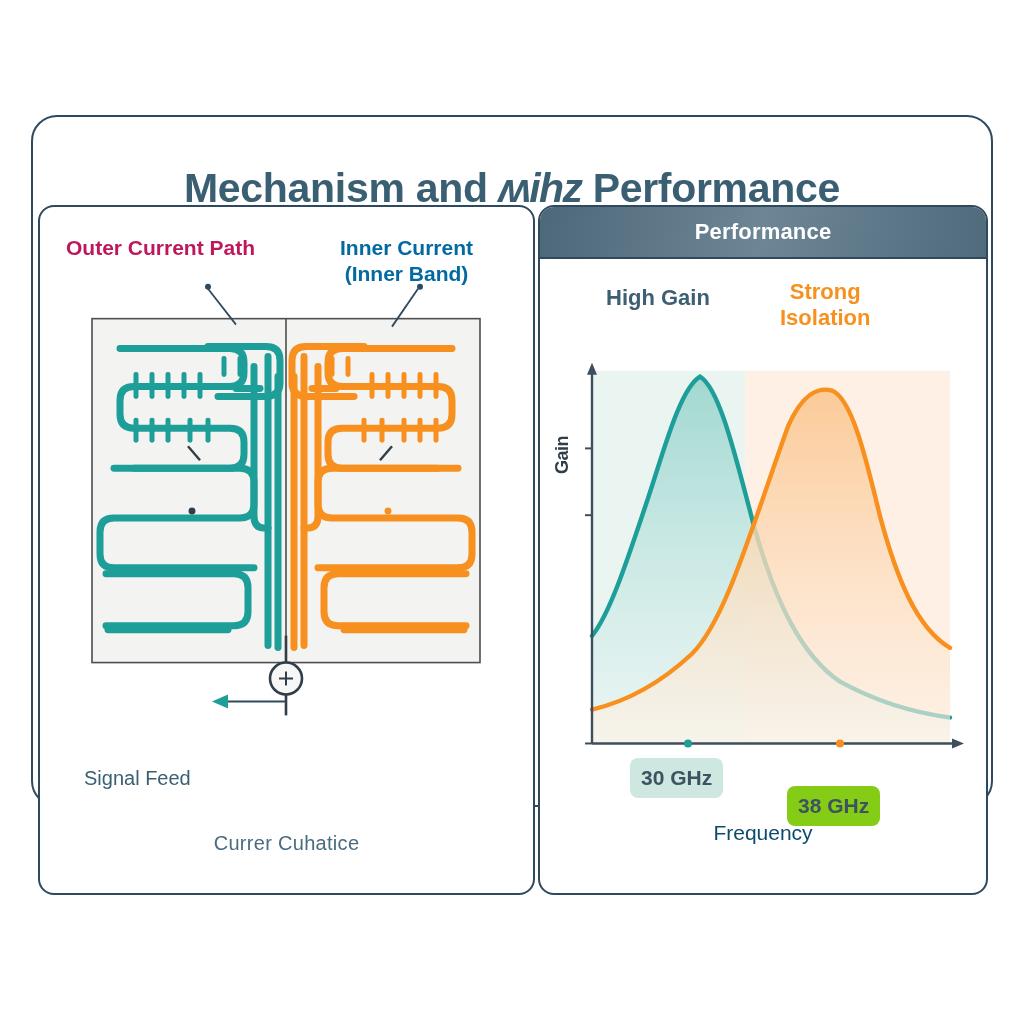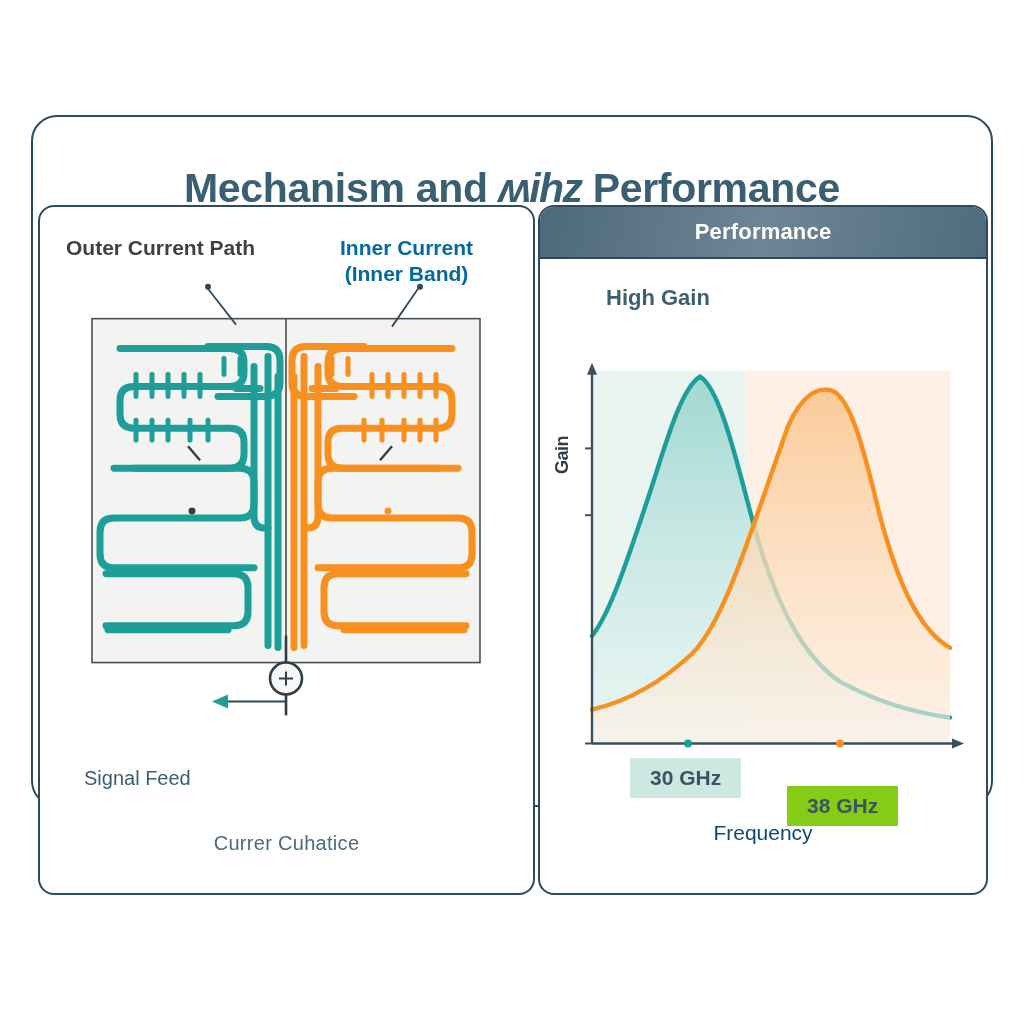--- a/index.html
+++ b/index.html
@@ -100,21 +100,21 @@
     position: absolute;
     font-size: 21px;
     font-weight: bold;
     line-height: 1.26;
     text-align: center;
     white-space: nowrap;
   }
   #legend-outer {
     left: 26px;
     top: 28px;
-    color: #404040;
+    color: #be185d;
   }
   #legend-inner {
     left: 300px;
     top: 28px;
     color: #0369a1;
   }
 
   
   #antenna-svg {
     position: absolute;
@@ -168,28 +168,28 @@
     position: absolute;
     left: 0;
     top: 0;
     width: 100%;
     height: 100%;
   }
 
   .axis-chip {
     position: absolute;
     height: 40px;
-    border-radius: 0;
+    border-radius: 8px;
     display: flex;
     align-items: center;
     justify-content: center;
     font-size: 21px;
     font-weight: bold;
     color: #3d5361;
-    padding: 0 20px;
+    padding: 0 11px;
     box-sizing: border-box;
   }
   #chip-low {
     left: 90px;
     top: 499px;
     background: #cfe7e1;
   }
   #chip-high {
     left: 247px;
     top: 527px;
@@ -324,20 +324,24 @@
   <section class="panel" id="panel-performance">
 
     <div class="panel-header" id="header-performance">
       <span>Performance</span>
     </div>
 
     <div class="panel-body">
 
       <div class="chart-callout" id="callout-gain">High Gain</div>
 
+      <div class="chart-callout" id="callout-isolation">
+        <div>Strong</div>
+        <div>Isolation</div>
+      </div>
 
       <svg id="chart-svg" viewBox="0 0 446 636" preserveAspectRatio="none">
         <defs>
           <linearGradient id="gradTeal" x1="0" y1="0" x2="0" y2="1">
             <stop offset="0%" stop-color="#9dd6cf" stop-opacity="0.95"></stop>
             <stop offset="100%" stop-color="#eaf6f4" stop-opacity="0.6"></stop>
           </linearGradient>
           <linearGradient id="gradOrange" x1="0" y1="0" x2="0" y2="1">
             <stop offset="0%" stop-color="#fbc894" stop-opacity="0.95"></stop>
             <stop offset="100%" stop-color="#fdf2e6" stop-opacity="0.6"></stop>

